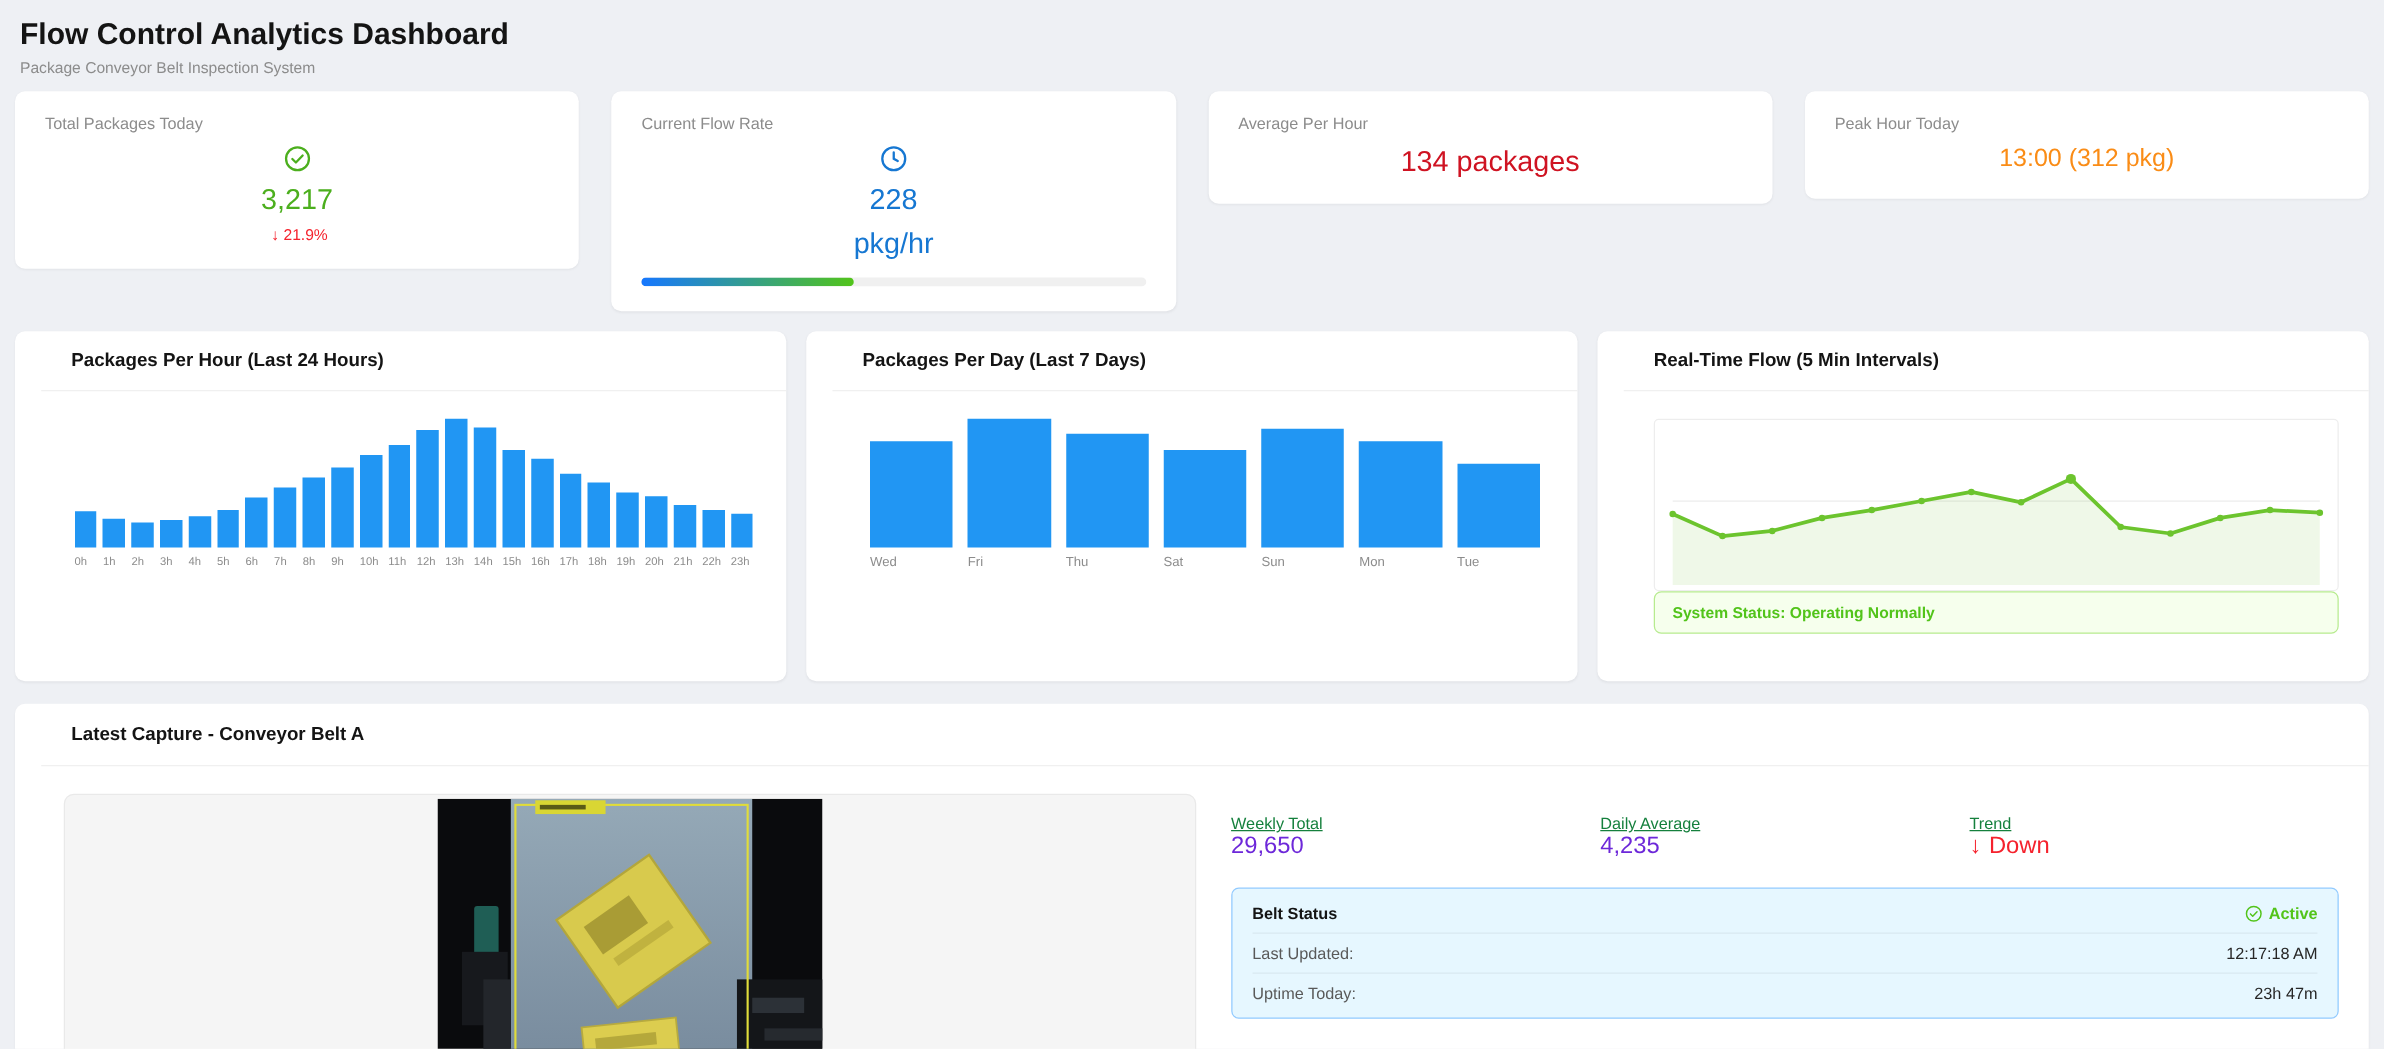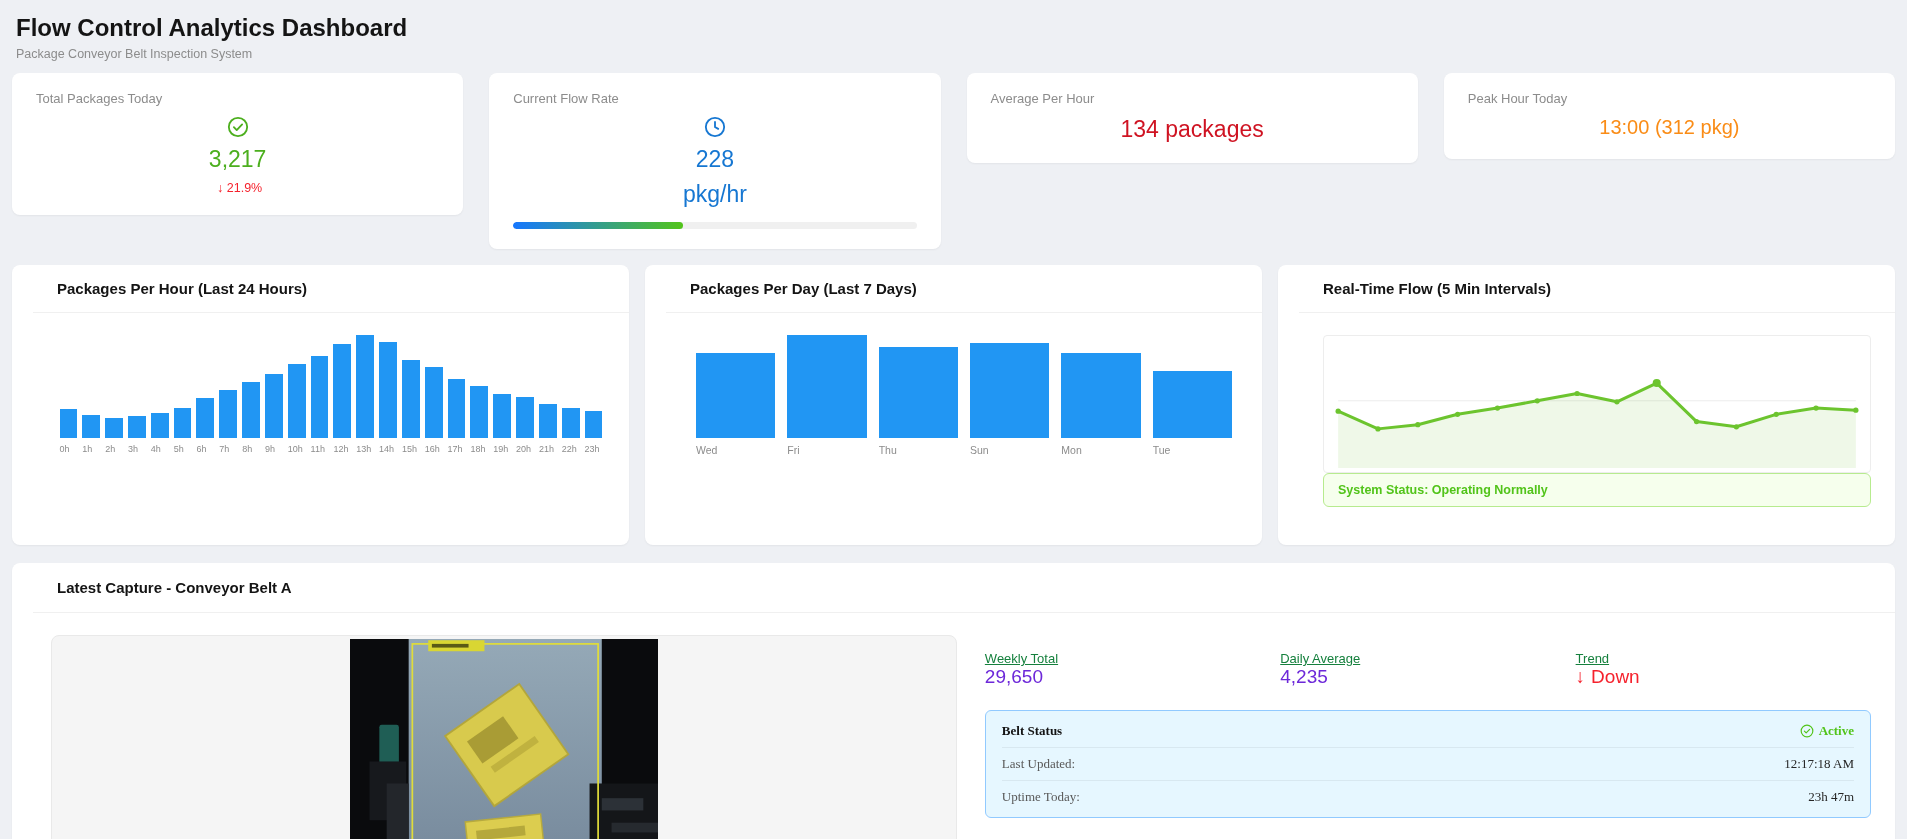--- a/index.html
+++ b/index.html
@@ -112,21 +112,20 @@
   .metric-label { font-size: 13px; color: #15803d; margin-bottom: 0; text-decoration: underline; }
   .metric-value { font-size: 19px; font-weight: 400; color: #6d28d9; }
   .metric-value.trend-down { color: #f5222d; font-weight: 500; display: flex; align-items: center; gap: 6px; }
 
   .belt-status-panel {
     margin-top: 22px;
     background: #e6f7ff;
     border: 1px solid #91caff;
     border-radius: 6px;
     padding: 4px 16px;
-    font-family: Liberation Serif, serif;
   }
   .belt-row {
     display: flex; justify-content: space-between; align-items: center;
     padding: 8px 0; font-size: 13px;
   }
   .belt-row + .belt-row { border-top: 1px solid rgba(0,0,0,0.06); }
   .belt-row-title { font-weight: 700; color: #141414; }
   .belt-row-label { color: #595959; }
   .belt-row-value { color: #262626; }
   .active-badge { color: #52c41a; font-weight: 600; display: flex; align-items: center; gap: 5px; font-size: 13px; }
@@ -306,20 +305,24 @@
               <div class="bar" style="height: 85px; background: rgb(33, 150, 243);"></div>
               <div class="bar-label">Wed</div>
             </div>
             <div class="bar-slot">
               <div class="bar" style="height: 103px; background: rgb(33, 150, 243);"></div>
               <div class="bar-label">Fri</div>
             </div>
             <div class="bar-slot">
               <div class="bar" style="height: 91px; background: rgb(33, 150, 243);"></div>
               <div class="bar-label">Thu</div>
+            </div>
+            <div class="bar-slot">
+              <div class="bar" style="height: 78px; background: rgb(33, 150, 243);"></div>
+              <div class="bar-label">Sat</div>
             </div>
             <div class="bar-slot">
               <div class="bar" style="height: 95px; background: rgb(33, 150, 243);"></div>
               <div class="bar-label">Sun</div>
             </div>
             <div class="bar-slot">
               <div class="bar" style="height: 85px; background: rgb(33, 150, 243);"></div>
               <div class="bar-label">Mon</div>
             </div>
             <div class="bar-slot">

